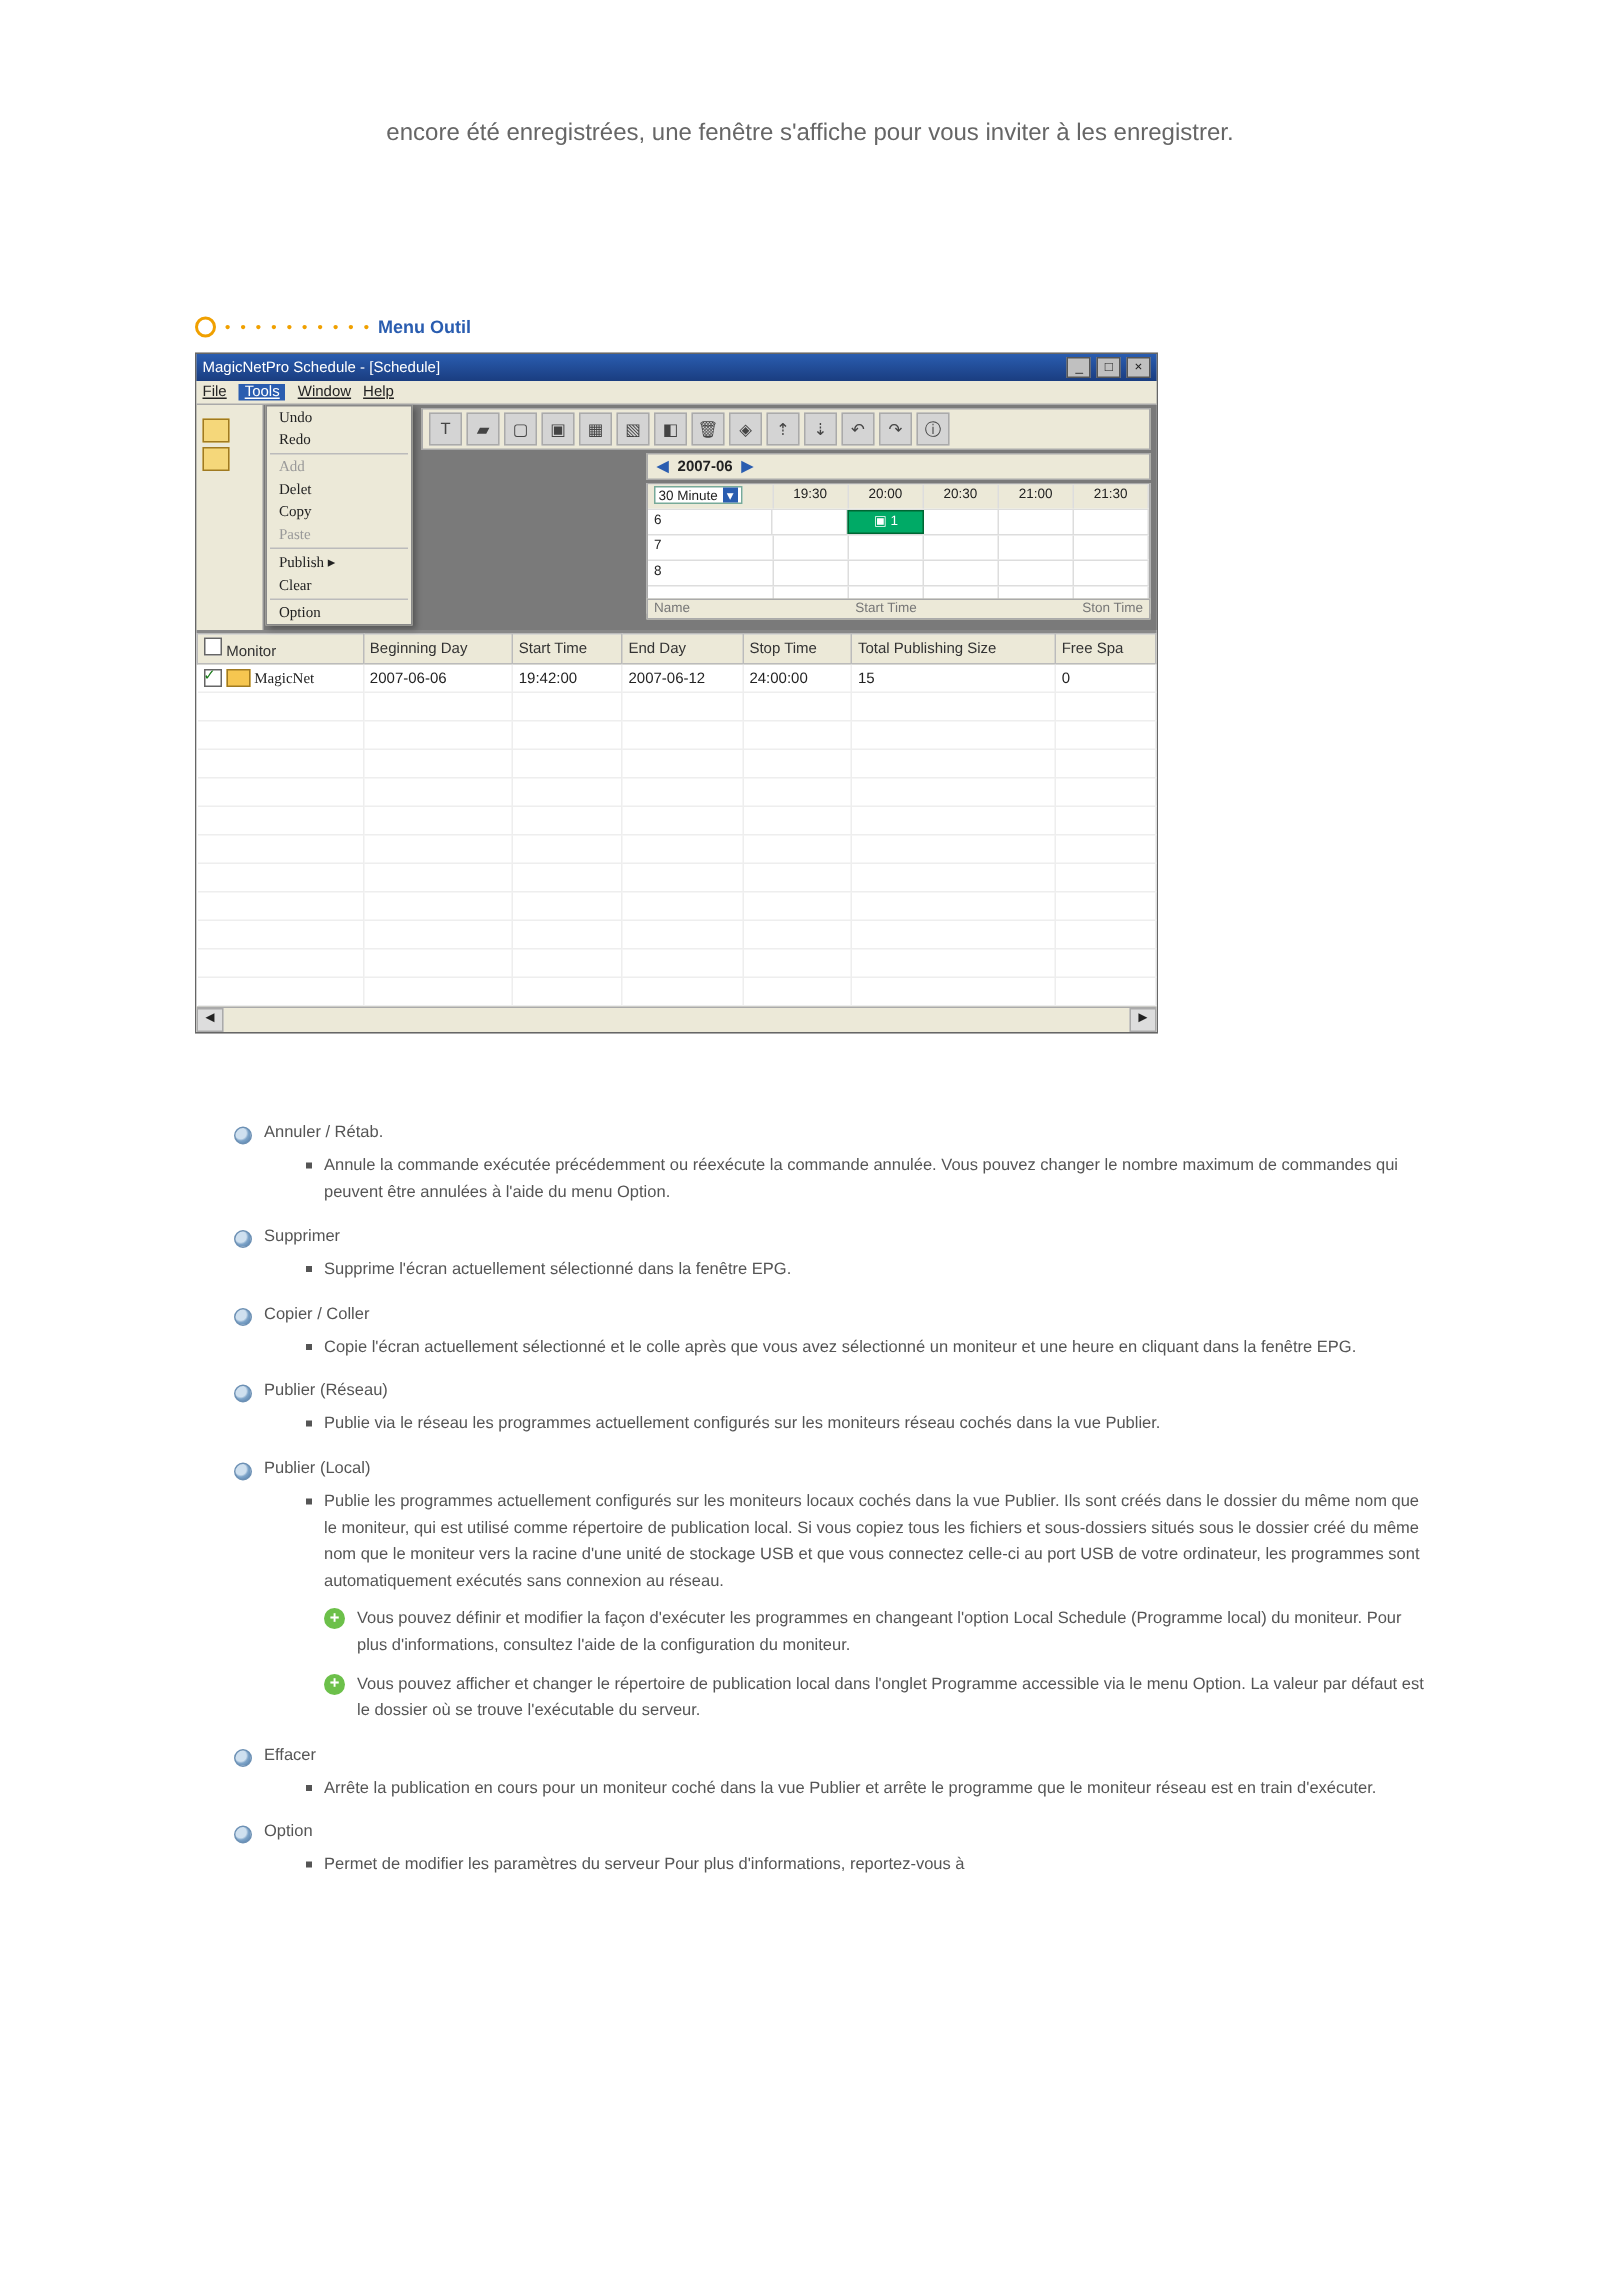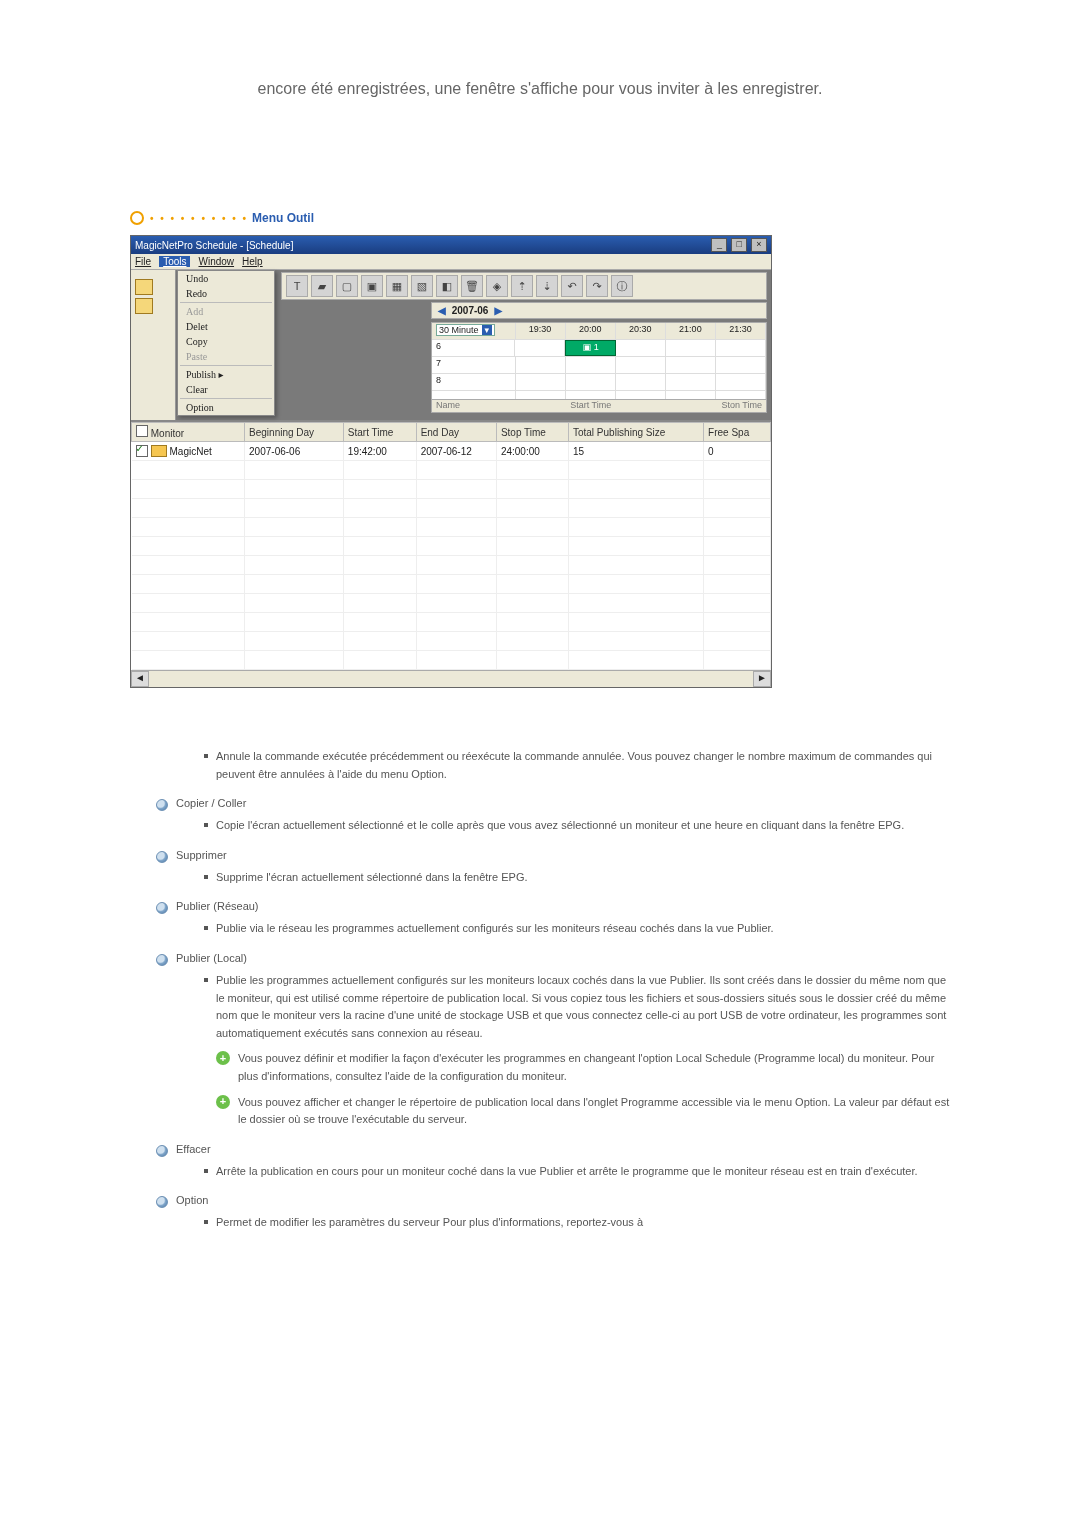--- a/index.html
+++ b/index.html
@@ -199,21 +199,21 @@
     color: #333;
   }
   .listpane td {
     border-right: 1px solid #eee;
     border-bottom: 1px solid #eee;
     padding: 2px 4px;
     height: 14px;
   }
   .listpane .cb { width: 10px; height: 10px; border: 1px solid #666; display: inline-block; background: #fff; position: relative; }
   .listpane .cb.chk::after { content: "✓"; position: absolute; top: -3px; left: -1px; font-size: 10px; color: #1a7a1a; }
-  .listpane .moncell { display: flex; align-items: center; gap: 3px; }
+  .listpane .moncell { display: flex; align-items: center; gap: 3px; font-family: Liberation Serif, serif; }
   .monicon { width: 14px; height: 10px; background: #f6c650; border: 1px solid #a07a20; }
   .bottomscroll { height: 16px; background: #ece9d8; border-top: 1px solid #aaa; display: flex; }
   .bottomscroll .arrow { width: 16px; text-align: center; border: 1px solid #aaa; background: #ddd; }
   .bottomscroll .track { flex: 1; }
 
   
   .doc-list { margin-top: 10px; }
   .doc-list .item { margin-bottom: 14px; }
   .doc-list .lvl1 {
     display: flex; align-items: flex-start; gap: 8px;
@@ -508,43 +508,47 @@
       <div class="bottomscroll">
         <span class="arrow">◄</span>
         <span class="track"></span>
         <span class="arrow">►</span>
       </div>
     </div>
   </div>
 
   <div class="doc-list" id="doc-list">
       <div class="item">
+        <div class="lvl1">
+          <span class="bullet-ring"></span>
+          <span class="lvl1-title">Annuler / Rétab.</span>
+        </div>
         <div class="lvl2">
           <span class="sq"></span>
           <span>Annule la commande exécutée précédemment ou réexécute la commande annulée. Vous pouvez changer le nombre maximum de commandes qui peuvent être annulées à l'aide du menu Option.</span>
         </div>
       </div>
       <div class="item">
         <div class="lvl1">
           <span class="bullet-ring"></span>
+          <span class="lvl1-title">Supprimer</span>
+        </div>
+        <div class="lvl2">
+          <span class="sq"></span>
+          <span>Supprime l'écran actuellement sélectionné dans la fenêtre EPG.</span>
+        </div>
+      </div>
+      <div class="item">
+        <div class="lvl1">
+          <span class="bullet-ring"></span>
           <span class="lvl1-title">Copier / Coller</span>
         </div>
         <div class="lvl2">
           <span class="sq"></span>
           <span>Copie l'écran actuellement sélectionné et le colle après que vous avez sélectionné un moniteur et une heure en cliquant dans la fenêtre EPG.</span>
-        </div>
-      </div>
-      <div class="item">
-        <div class="lvl1">
-          <span class="bullet-ring"></span>
-          <span class="lvl1-title">Supprimer</span>
-        </div>
-        <div class="lvl2">
-          <span class="sq"></span>
-          <span>Supprime l'écran actuellement sélectionné dans la fenêtre EPG.</span>
         </div>
       </div>
       <div class="item">
         <div class="lvl1">
           <span class="bullet-ring"></span>
           <span class="lvl1-title">Publier (Réseau)</span>
         </div>
         <div class="lvl2">
           <span class="sq"></span>
           <span>Publie via le réseau les programmes actuellement configurés sur les moniteurs réseau cochés dans la vue Publier.</span>

